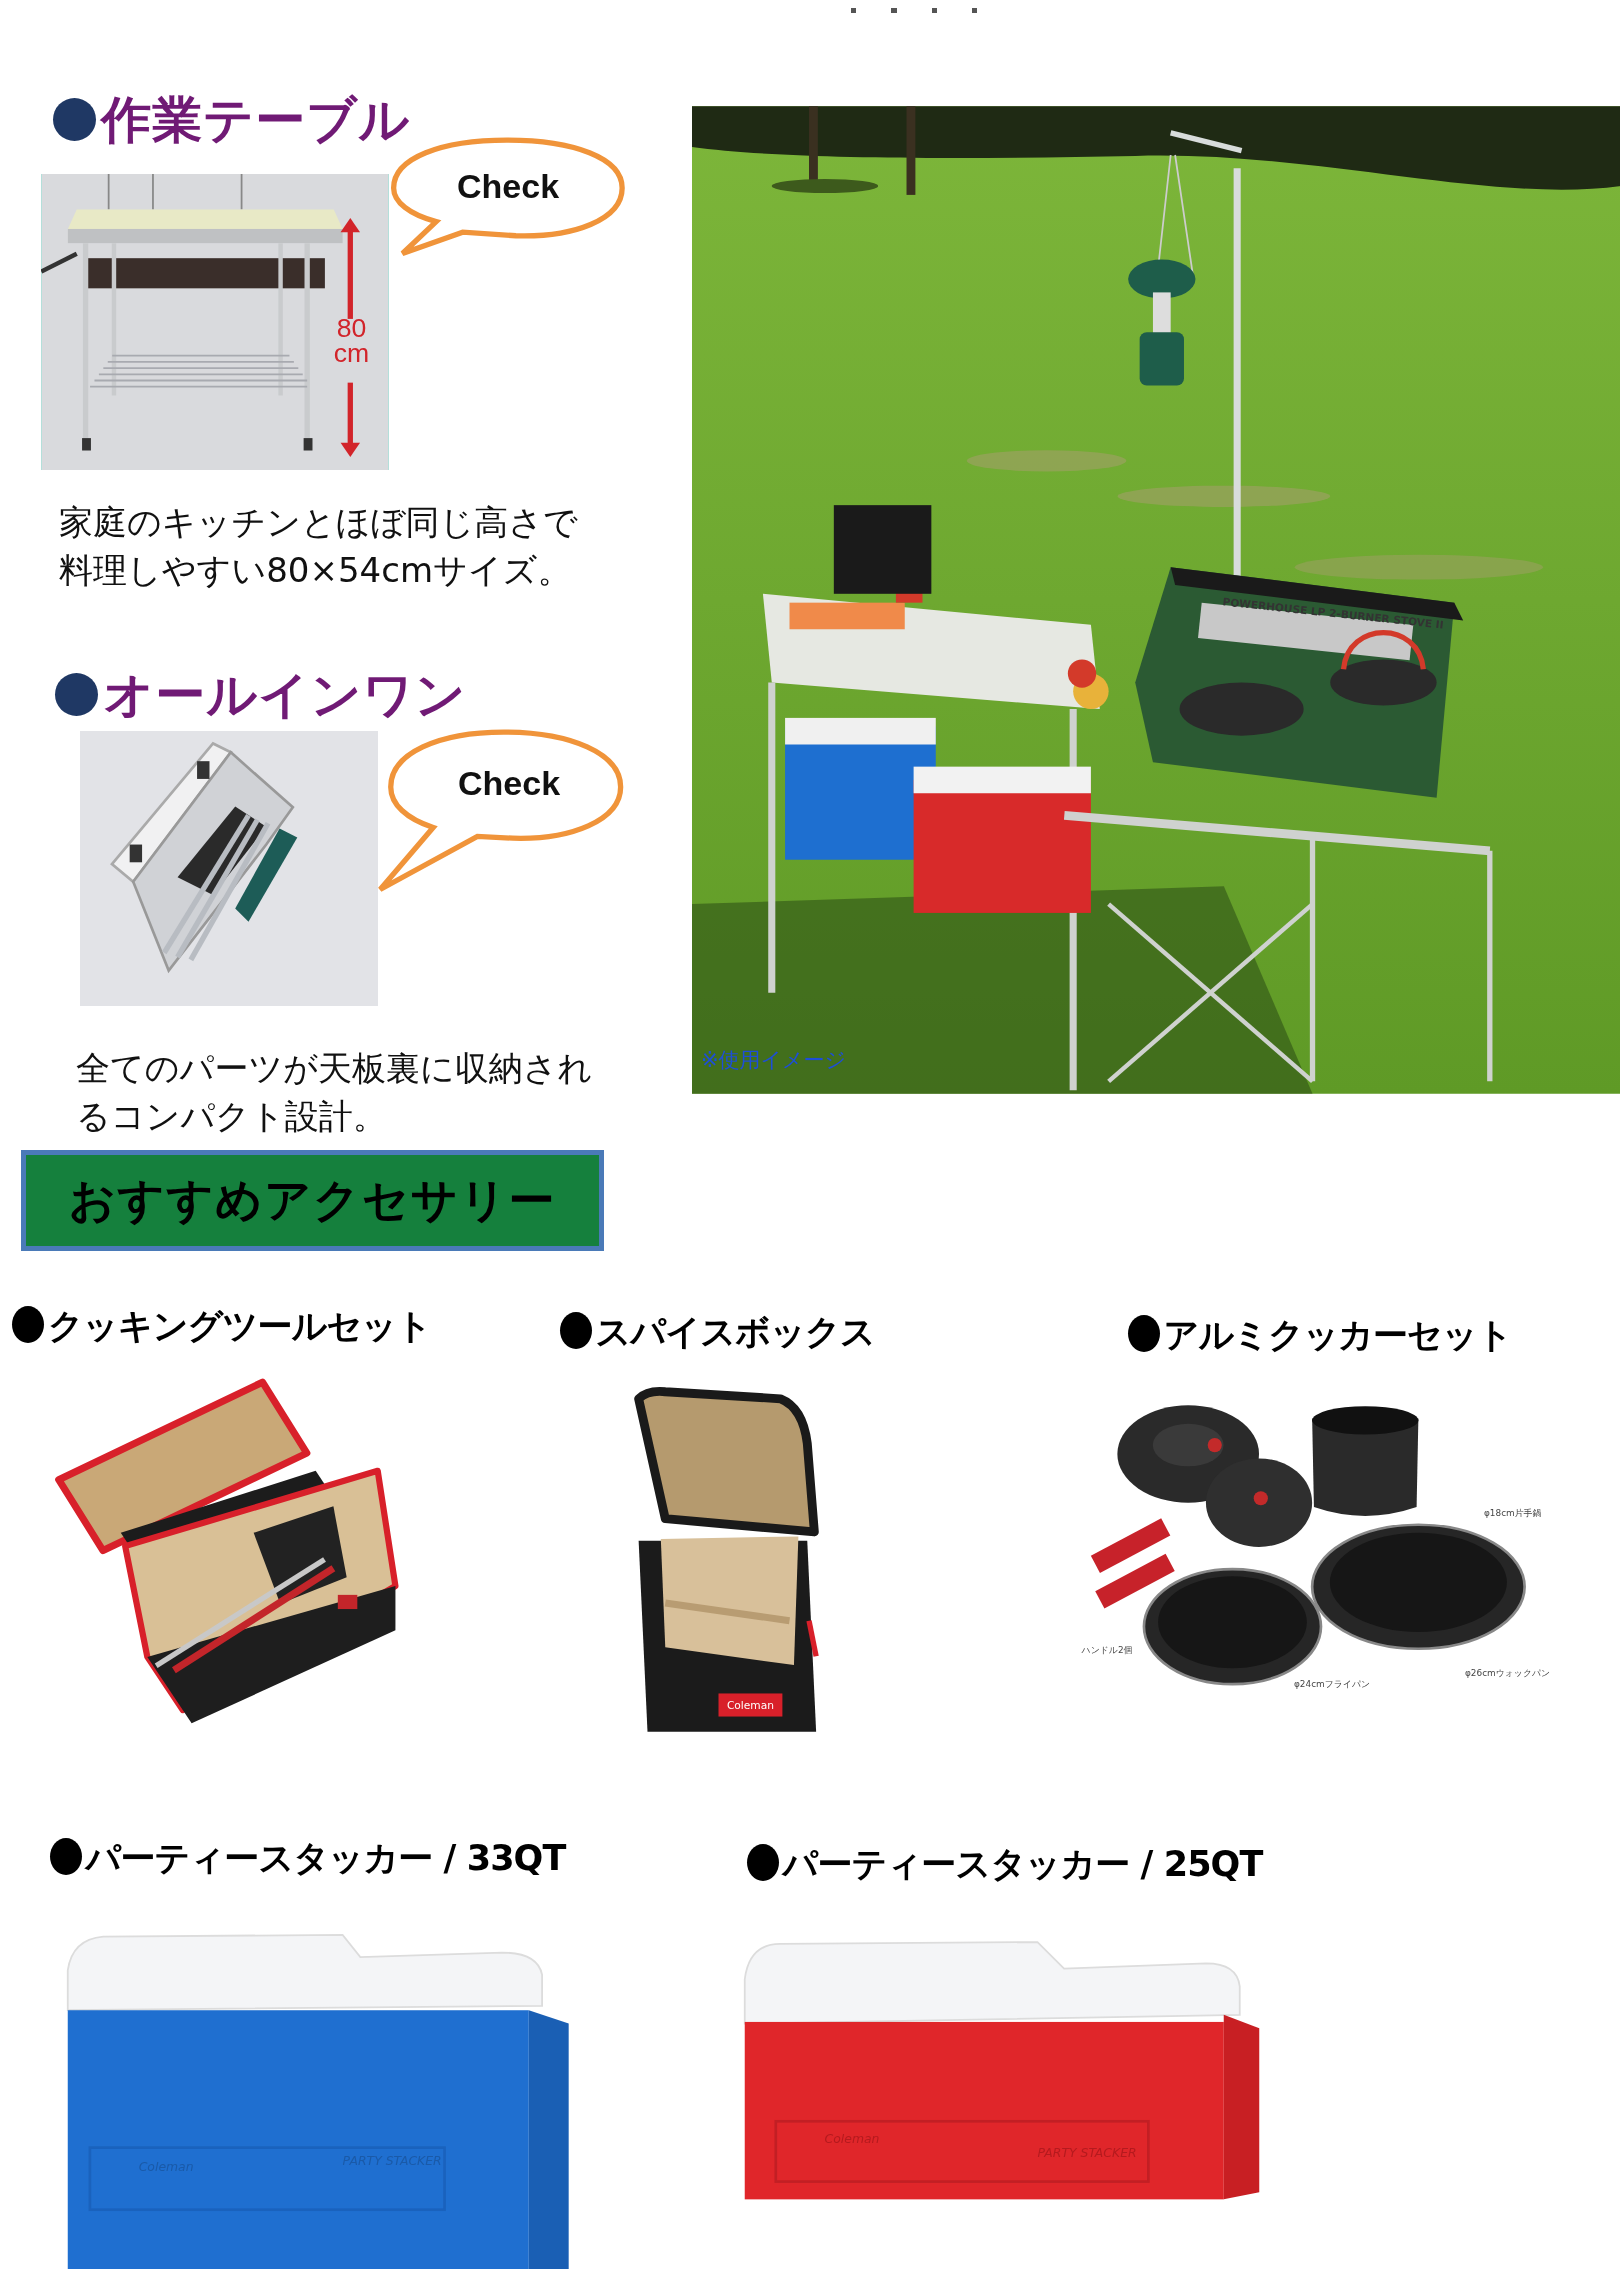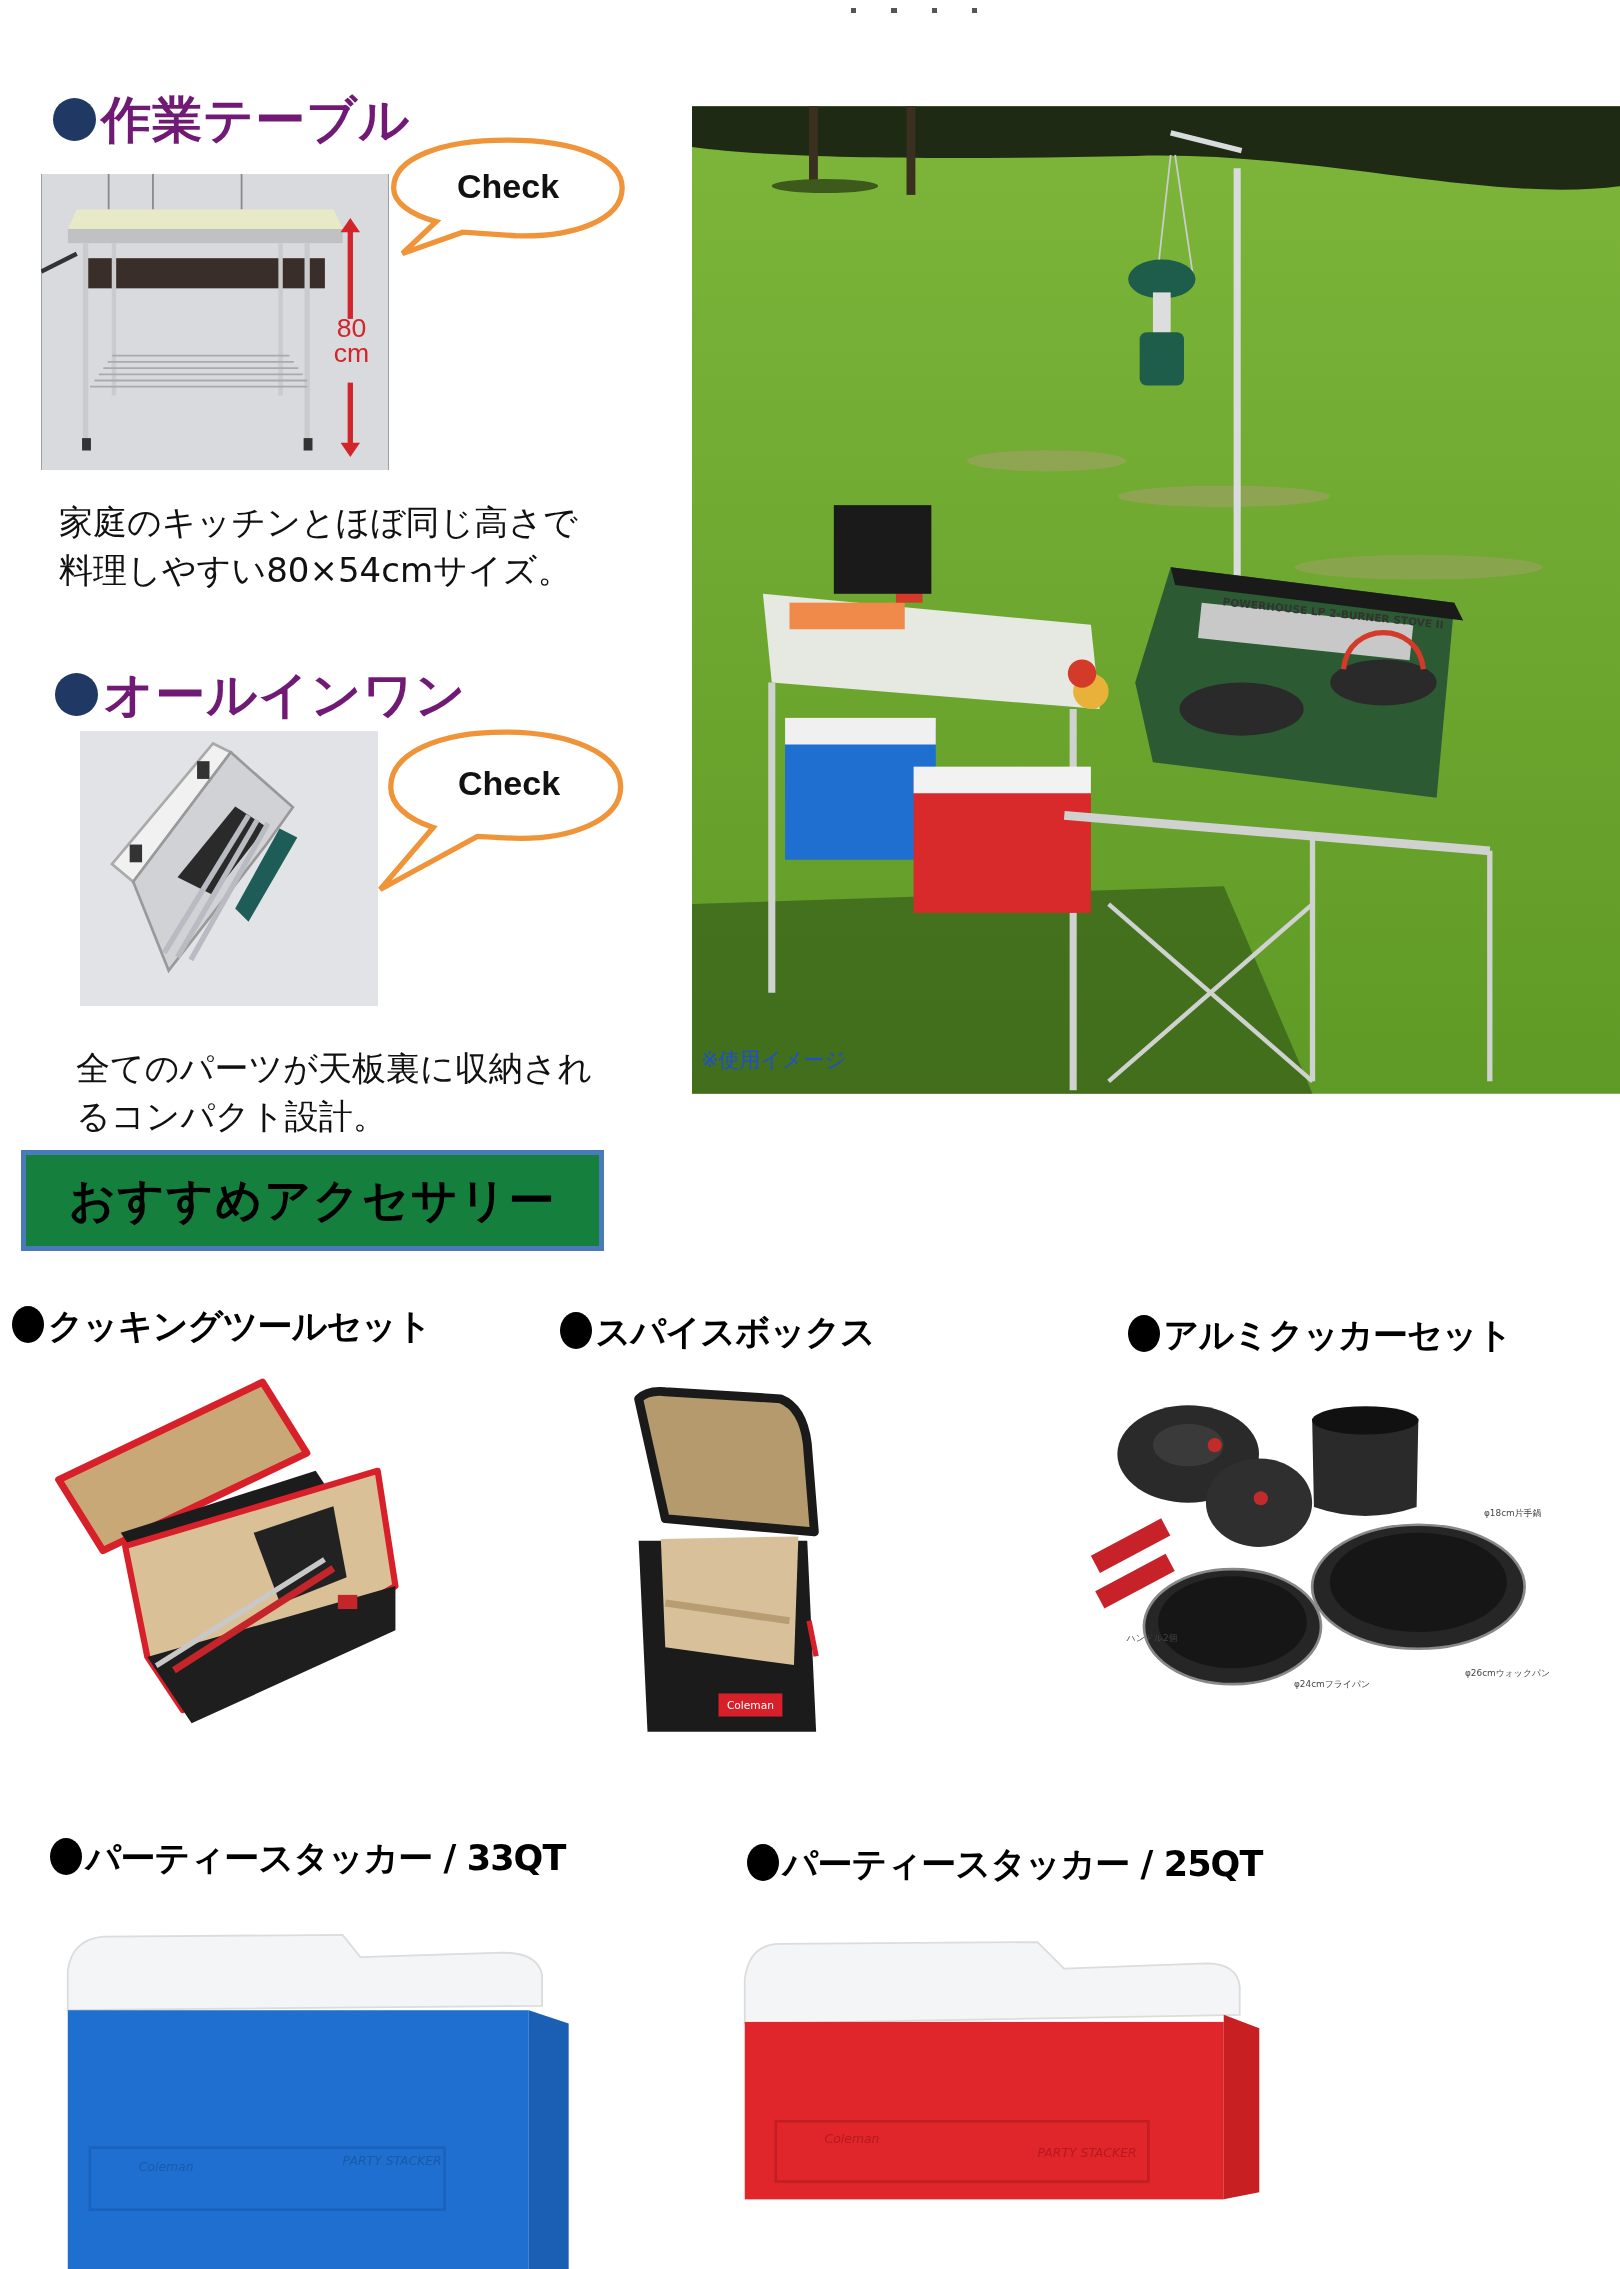--- a/index.html
+++ b/index.html
@@ -44,21 +44,21 @@
 </style>
 </head>
 <body>
 
 <div class="abs top-strip"><span></span><span></span><span></span><span></span></div>
 
 <div class="abs heading-blue" style="left:53px; top:87px;">
   <span class="dot"></span><span>作業テーブル</span>
 </div>
 
-<div class="photo" style="left:41px; top:174px; width:348px; height:296px; background:#0f172a;">
+<div class="photo" style="left:41px; top:174px; width:348px; height:296px; background:#5eead4;">
   <svg width="348" height="296" viewBox="0 0 392 334">
     <rect width="392" height="334" fill="#d9dadd"></rect>
     <line x1="76" y1="0" x2="76" y2="40" stroke="#888" stroke-width="2"></line>
     <line x1="126" y1="0" x2="126" y2="40" stroke="#888" stroke-width="2"></line>
     <line x1="226" y1="0" x2="226" y2="40" stroke="#888" stroke-width="2"></line>
     <polygon points="40,40 330,40 340,62 30,62" fill="#e8e9c6"></polygon>
     <rect x="30" y="62" width="310" height="16" fill="#bfc1c3"></rect>
     <rect x="50" y="95" width="270" height="34" fill="#3a2e2a"></rect>
     <line x1="50" y1="78" x2="50" y2="300" stroke="#c9cbcd" stroke-width="6"></line>
     <line x1="300" y1="78" x2="300" y2="300" stroke="#c9cbcd" stroke-width="6"></line>
@@ -236,21 +236,21 @@
     <path d="M290,30 L410,30 L408,130 Q350,150 292,130 Z" fill="#2a2a2a"></path>
     <ellipse cx="350" cy="32" rx="60" ry="16" fill="#111"></ellipse>
     <ellipse cx="410" cy="220" rx="120" ry="70" fill="#262626" stroke="#888" stroke-width="3"></ellipse>
     <ellipse cx="410" cy="215" rx="100" ry="56" fill="#161616"></ellipse>
     <ellipse cx="200" cy="265" rx="100" ry="65" fill="#262626" stroke="#888" stroke-width="3"></ellipse>
     <ellipse cx="200" cy="260" rx="84" ry="52" fill="#161616"></ellipse>
     <rect x="40" y="185" width="90" height="22" fill="#c7222a" transform="rotate(-28 40 185)"></rect>
     <rect x="45" y="225" width="90" height="22" fill="#c7222a" transform="rotate(-28 45 225)"></rect>
   </svg>
   <div class="tiny-label" style="left:381px; top:115px;margin-left:48px;">φ18cm片手鍋</div>
-  <div class="tiny-label" style="left:26.6px; top:240px;margin-left:45px;">ハンドル2個</div>
+  <div class="tiny-label" style="left:26.6px; top:252px;">ハンドル2個</div>
   <div class="tiny-label" style="left:410px; top:275px;">φ26cmウォックパン</div>
   <div class="tiny-label" style="left:239px; top:286px;">φ24cmフライパン</div>
 </div>
 
 <div class="abs item-title" style="left:50px; top:1835px;">
   <span class="dot"></span><span>パーティースタッカー / 33QT</span>
 </div>
 <div class="abs item-title" style="left:747px; top:1841px;">
   <span class="dot"></span><span>パーティースタッカー / 25QT</span>
 </div>

